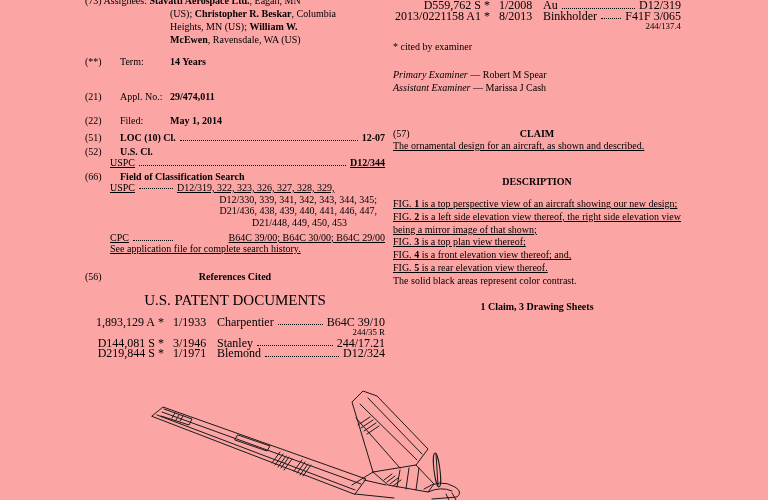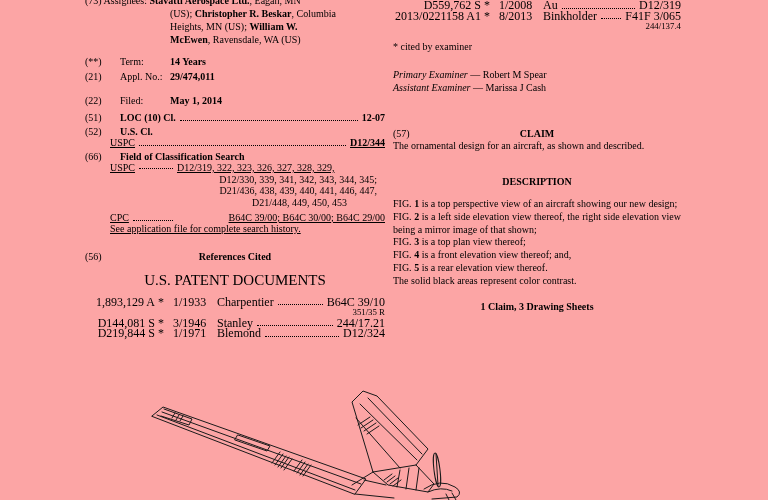--- a/index.html
+++ b/index.html
@@ -14,21 +14,21 @@
   .i { font-style:italic; }
 
   
   .assignee { margin-top:-6px; }
   .assignee .cont { margin-left:85px; }
 
   
   .f-row { display:flex; line-height:11px; }
   .f-num { width:35px; flex:0 0 35px; }
   .f-label { width:50px; flex:0 0 50px; }
-  .mt10{margin-top:10px}.mt14{margin-top:4px}.mt13{margin-top:13px}
+  .mt10{margin-top:10px}.mt14{margin-top:24px}.mt13{margin-top:13px}
   .mt6{margin-top:6px}.mt3{margin-top:3px}.mt4{margin-top:4px}
   .mt16{margin-top:16px}.mt12{margin-top:12px}.mt9{margin-top:9px}
   .mt15{margin-top:15px}.mt34{margin-top:34px}.mt23{margin-top:23px}
   .mt11{margin-top:11px}
 
   .leader { flex:1 1 auto; border-bottom:1px dotted #000; margin:0 4px 2px 4px; min-width:10px; }
   .leader-fixed { display:inline-block; border-bottom:1px dotted #000; margin:0 4px 2px 4px; vertical-align:baseline; }
 
   .indent25 { padding-left:25px;text-decoration:underline; }
   .search-line { line-height:11.5px; }
@@ -42,21 +42,21 @@
   .ref-row { display:flex; font-size:12px; line-height:10.5px; }
   .ref-num  { flex:0 0 70px; text-align:right; }
   .ref-numw { flex:0 0 88px; text-align:right; }
   .ref-star { flex:0 0 12px; text-align:center; }
   .ref-date { flex:0 0 36px; margin-left:6px; }
   .ref-name { margin-left:8px; white-space:nowrap; }
   .ref-class{ text-align:right; white-space:nowrap; }
   .ref-row2 { font-size:8.8px; line-height:10.5px; text-align:right; }
   .rr { font-size:15px; line-height:10px; }
 
-  .just { text-align:justify; }
+  .just { text-align:justify;text-decoration:underline; }
   .center { text-align:center; }
 
   .examiner-line { line-height:13px; }
 
   .figure-wrap { position:absolute; left:148px; top:388px; width:322px; height:112px; }
   svg { display:block; }
 </style>
 </head>
 <body>
 
@@ -129,21 +129,21 @@
 
     <div class="mt12">
       <div class="ref-row">
         <span class="ref-num">1,893,129 A</span>
         <span class="ref-star">*</span>
         <span class="ref-date">1/1933</span>
         <span class="ref-name">Charpentier</span>
         <span class="leader"></span>
         <span class="ref-class">B64C 39/10</span>
       </div>
-      <div class="ref-row2">351/35 R</div>
+      <div class="ref-row2">244/35 R</div>
       <div class="ref-row">
         <span class="ref-num">D144,081 S</span>
         <span class="ref-star">*</span>
         <span class="ref-date">3/1946</span>
         <span class="ref-name">Stanley</span>
         <span class="leader"></span>
         <span class="ref-class">244/17.21</span>
       </div>
       <div class="ref-row">
         <span class="ref-num">D219,844 S</span>

